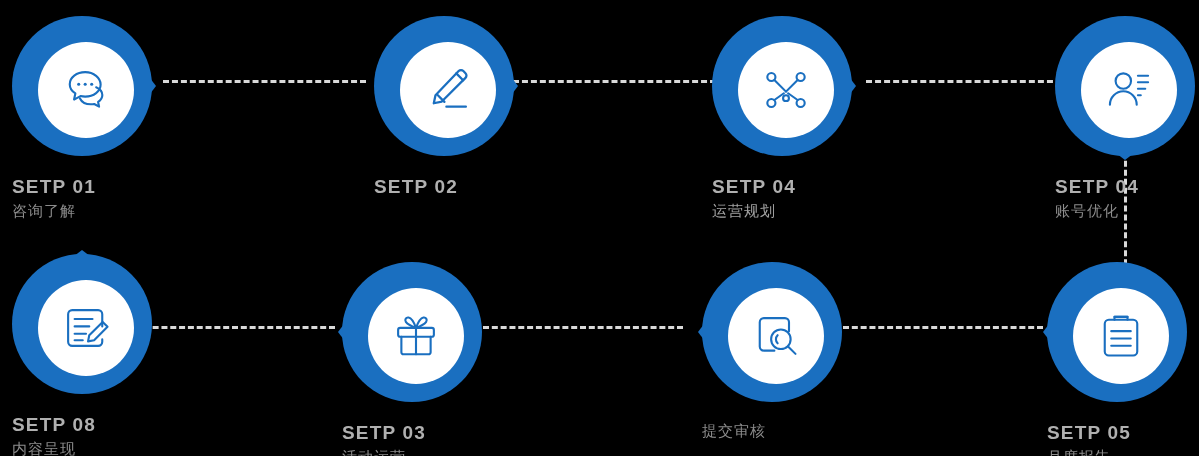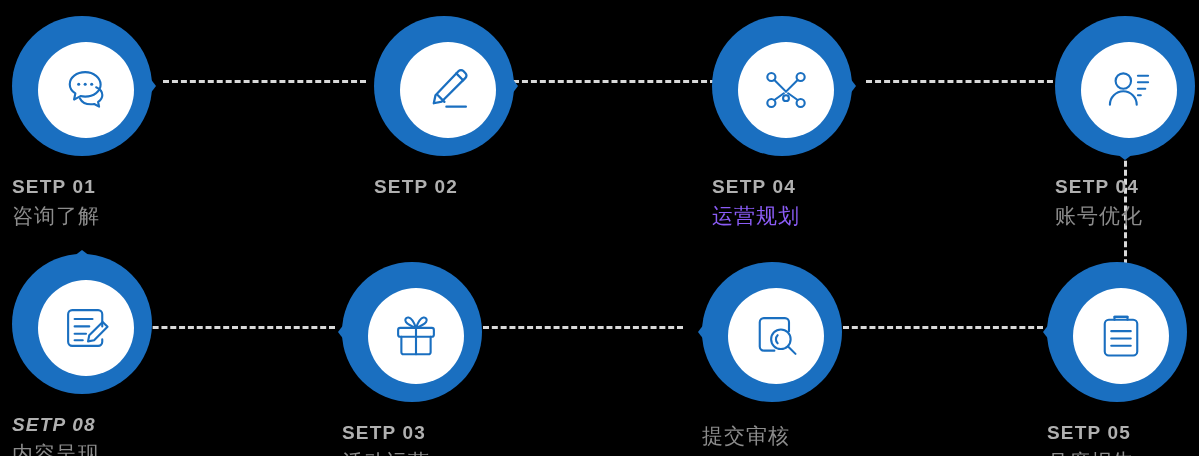--- a/index.html
+++ b/index.html
@@ -103,21 +103,21 @@
   }
   .step-num {
     font-size: 19px;
     font-weight: bold;
     color: #b0b0b0;
     letter-spacing: 1.2px;
     line-height: 1.35;
     white-space: nowrap;
   }
   .step-title {
-    font-size: 21px;
+    font-size: 15px;
     color: #8c8c8c;
     letter-spacing: 1px;
     line-height: 1.5;
     white-space: nowrap;
   }
 </style>
 </head>
 <body>
 
 <div id="stage">
@@ -182,21 +182,21 @@
       <path d="M17.7 19.7L32 34"></path>
       <path d="M46.3 19.7L32 34"></path>
       <path d="M17.7 44.3L29.4 36"></path>
       <path d="M46.3 44.3L34.6 36"></path>
     </svg>
           </div>
         </div>
       </div>
       <div class="labels">
         <div class="step-num" style="color: rgb(176, 176, 176);">SETP 04</div>
-        <div class="step-title" style="color: #8b5cf6;">运营规划</div>
+        <div class="step-title" style="color: #a3a3a3;">运营规划</div>
       </div>
     </div>
     <div class="step" style="left: 1051px; top: 12px;">
       <div class="badge-wrap">
         <div class="tab down" style="background: rgb(26, 111, 192);"></div>
         <div class="ring" style="background: rgb(26, 111, 192);">
           <div class="inner" style="background: rgb(255, 255, 255);">
     <svg viewBox="0 0 64 64" fill="none" stroke="#1a6fc0" stroke-width="2.6" stroke-linecap="round" stroke-linejoin="round">
       <circle cx="25" cy="21" r="9.5"></circle>
       <path d="M8.5 50c0-9.1 7.4-16.5 16.5-16.5S41.5 40.9 41.5 50"></path>
@@ -274,17 +274,17 @@
           <div class="inner" style="background: rgb(255, 255, 255);">
     <svg viewBox="0 0 64 64" fill="none" stroke="#1a6fc0" stroke-width="2.6" stroke-linecap="round" stroke-linejoin="round">
       <path d="M52 30V15a5 5 0 0 0-5-5H15a5 5 0 0 0-5 5v34a5 5 0 0 0 5 5h32a5 5 0 0 0 5-5v-3"></path>
       <path d="M18 21h22M18 30h18M18 39h14M18 47h10"></path>
       <path d="M52.5 24.5l6 6-16.5 16.5-7.5 1.5 1.5-7.5z"></path>
     </svg>
           </div>
         </div>
       </div>
       <div class="labels">
-        <div class="step-num" style="color: rgb(176, 176, 176); font-style: italic;">SETP 08</div>
+        <div class="step-num" style="color: rgb(176, 176, 176);">SETP 08</div>
         <div class="step-title" style="color: rgb(140, 140, 140);">内容呈现</div>
       </div>
     </div>
   </div>
 
 </body></html>

